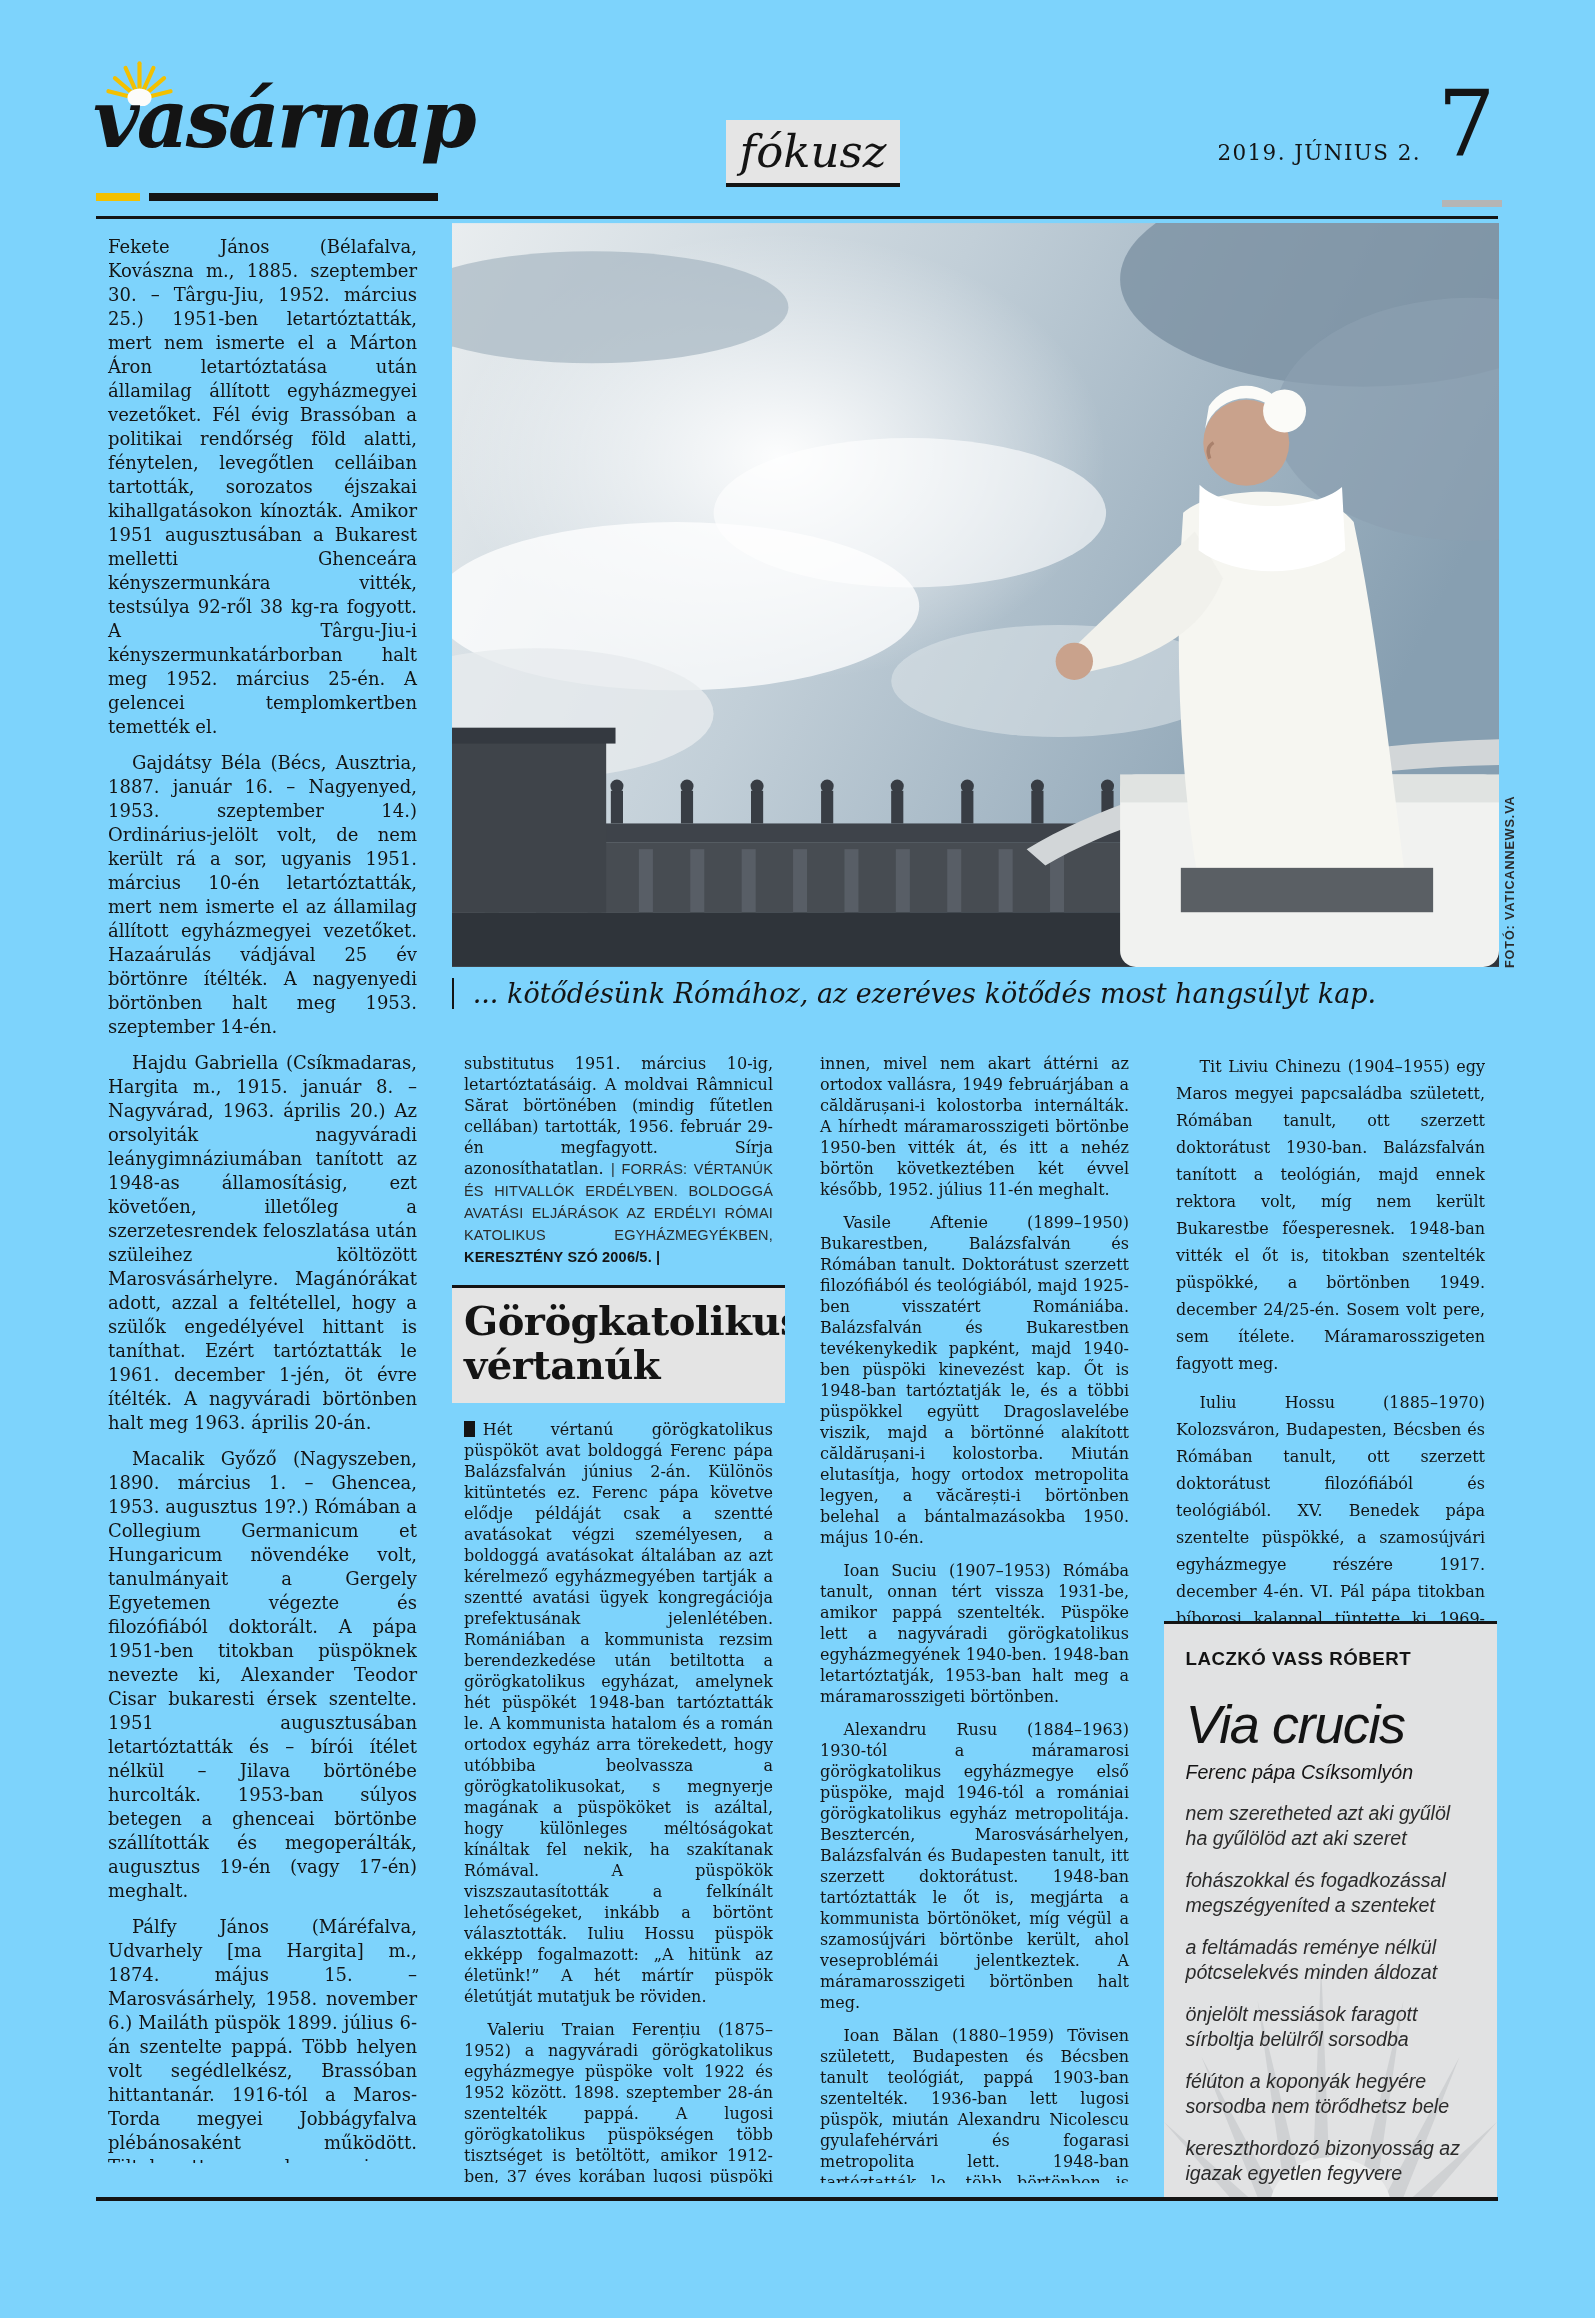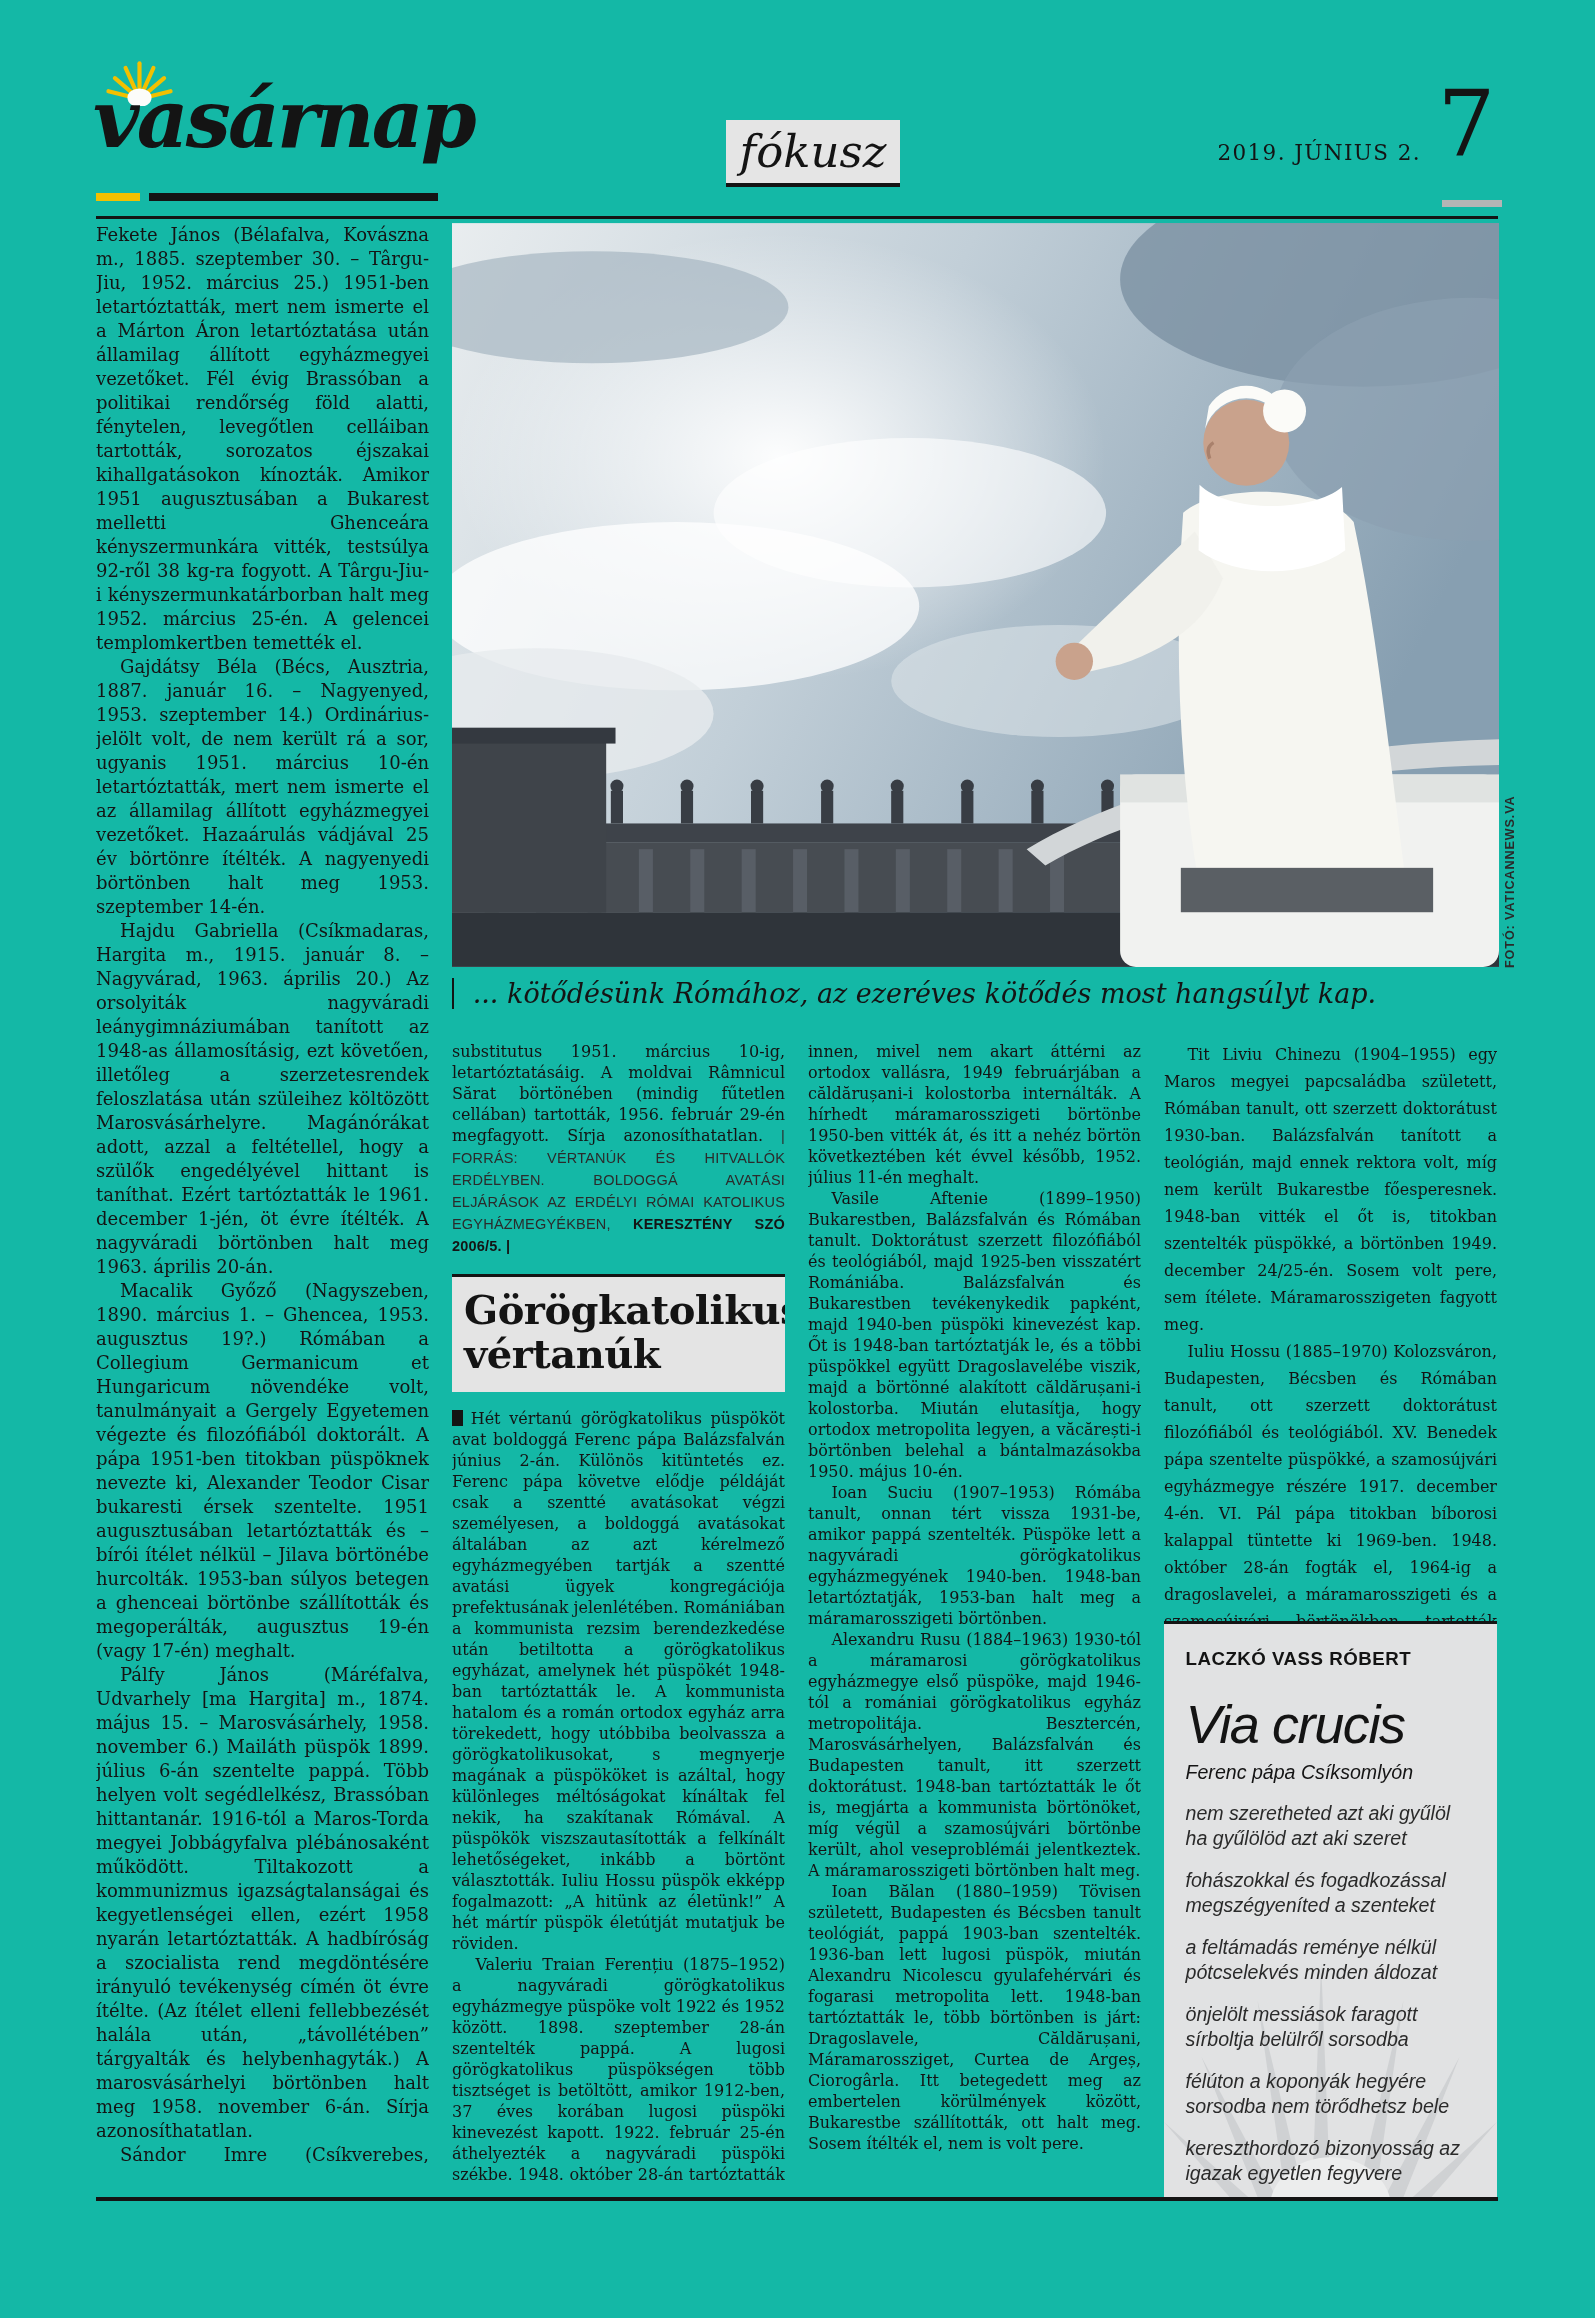--- a/index.html
+++ b/index.html
@@ -1,37 +1,37 @@
 <!DOCTYPE html>
 <html style="font-size:7.5px"><head>
 <meta charset="utf-8">
 <style>
   html,body{margin:0;padding:0;background:#ffffff;}
-  .page{position:relative;width:1595px;height:2319px;background:#14b8a6;color:#141414;
+  .page{position:relative;width:1595px;height:2319px;background:#7dd3fc;color:#141414;
         font-family:"DejaVu Serif",serif;overflow:hidden;}
   
   .logo{position:absolute;left:93px;top:79px;font-style:italic;font-weight:bold;
         font-size:80px;letter-spacing:-2.8px;line-height:1;}
   .logo-sun{position:absolute;left:100px;top:55px;}
   .logo-line{position:absolute;left:96px;top:193px;width:342px;height:8.4px;display:flex;gap:9.3px;}
   .logo-line .y{width:44px;height:8.4px;background:#f3c000;}
   .logo-line .b{flex:1;height:8.4px;background:#141414;}
   .fokusz{position:absolute;left:726px;top:120px;width:174px;height:63px;background:#e5e5e5;
           border-bottom:4.7px solid #141414;display:flex;align-items:center;justify-content:center;
           font-style:italic;font-weight:normal;font-size:45px;}
   .date{position:absolute;left:1178px;top:140px;width:243px;text-align:right;
         font-size:21.5px;letter-spacing:1.4px;}
   .pagenum{position:absolute;left:1429px;top:79px;width:75px;text-align:center;
            font-size:91px;font-weight:normal;line-height:1;}
   .pagenum-bar{position:absolute;left:1442px;top:200px;width:60px;height:7px;background:#b5b5b5;}
   .hr-top{position:absolute;left:96px;top:216px;width:1402px;height:3.3px;background:#141414;}
   .hr-bottom{position:absolute;left:96px;top:2197px;width:1402px;height:3.7px;background:#141414;}
   
   .col{position:absolute;text-align:justify;overflow:hidden;}
-  .col p{margin:0;}
+  .col p{margin:12px;}
   #col1{left:96px;top:223px;width:333px;height:1940px;font-size:18px;line-height:24px;}
   #col1 p:not(:first-child){text-indent:24px;}
   #col2{left:452px;top:1041px;width:333px;height:1142px;font-size:16px;line-height:21px;}
   #col3{left:808px;top:1041px;width:333px;height:1142px;font-size:16px;line-height:21px;}
   #col3 p:not(:first-child){text-indent:23.4px;}
   #col4{left:1164px;top:1041px;width:333px;height:580px;font-size:16px;line-height:27px;}
   #col4 p{text-indent:23.4px;}
   #col2 .cont{text-indent:0;}
   #col2 .valeriu p{text-indent:23.4px;}
   .source{font-family:"Liberation Sans",sans-serif;font-size:14.5px;letter-spacing:0.2px;color:#2b2b2b;}

